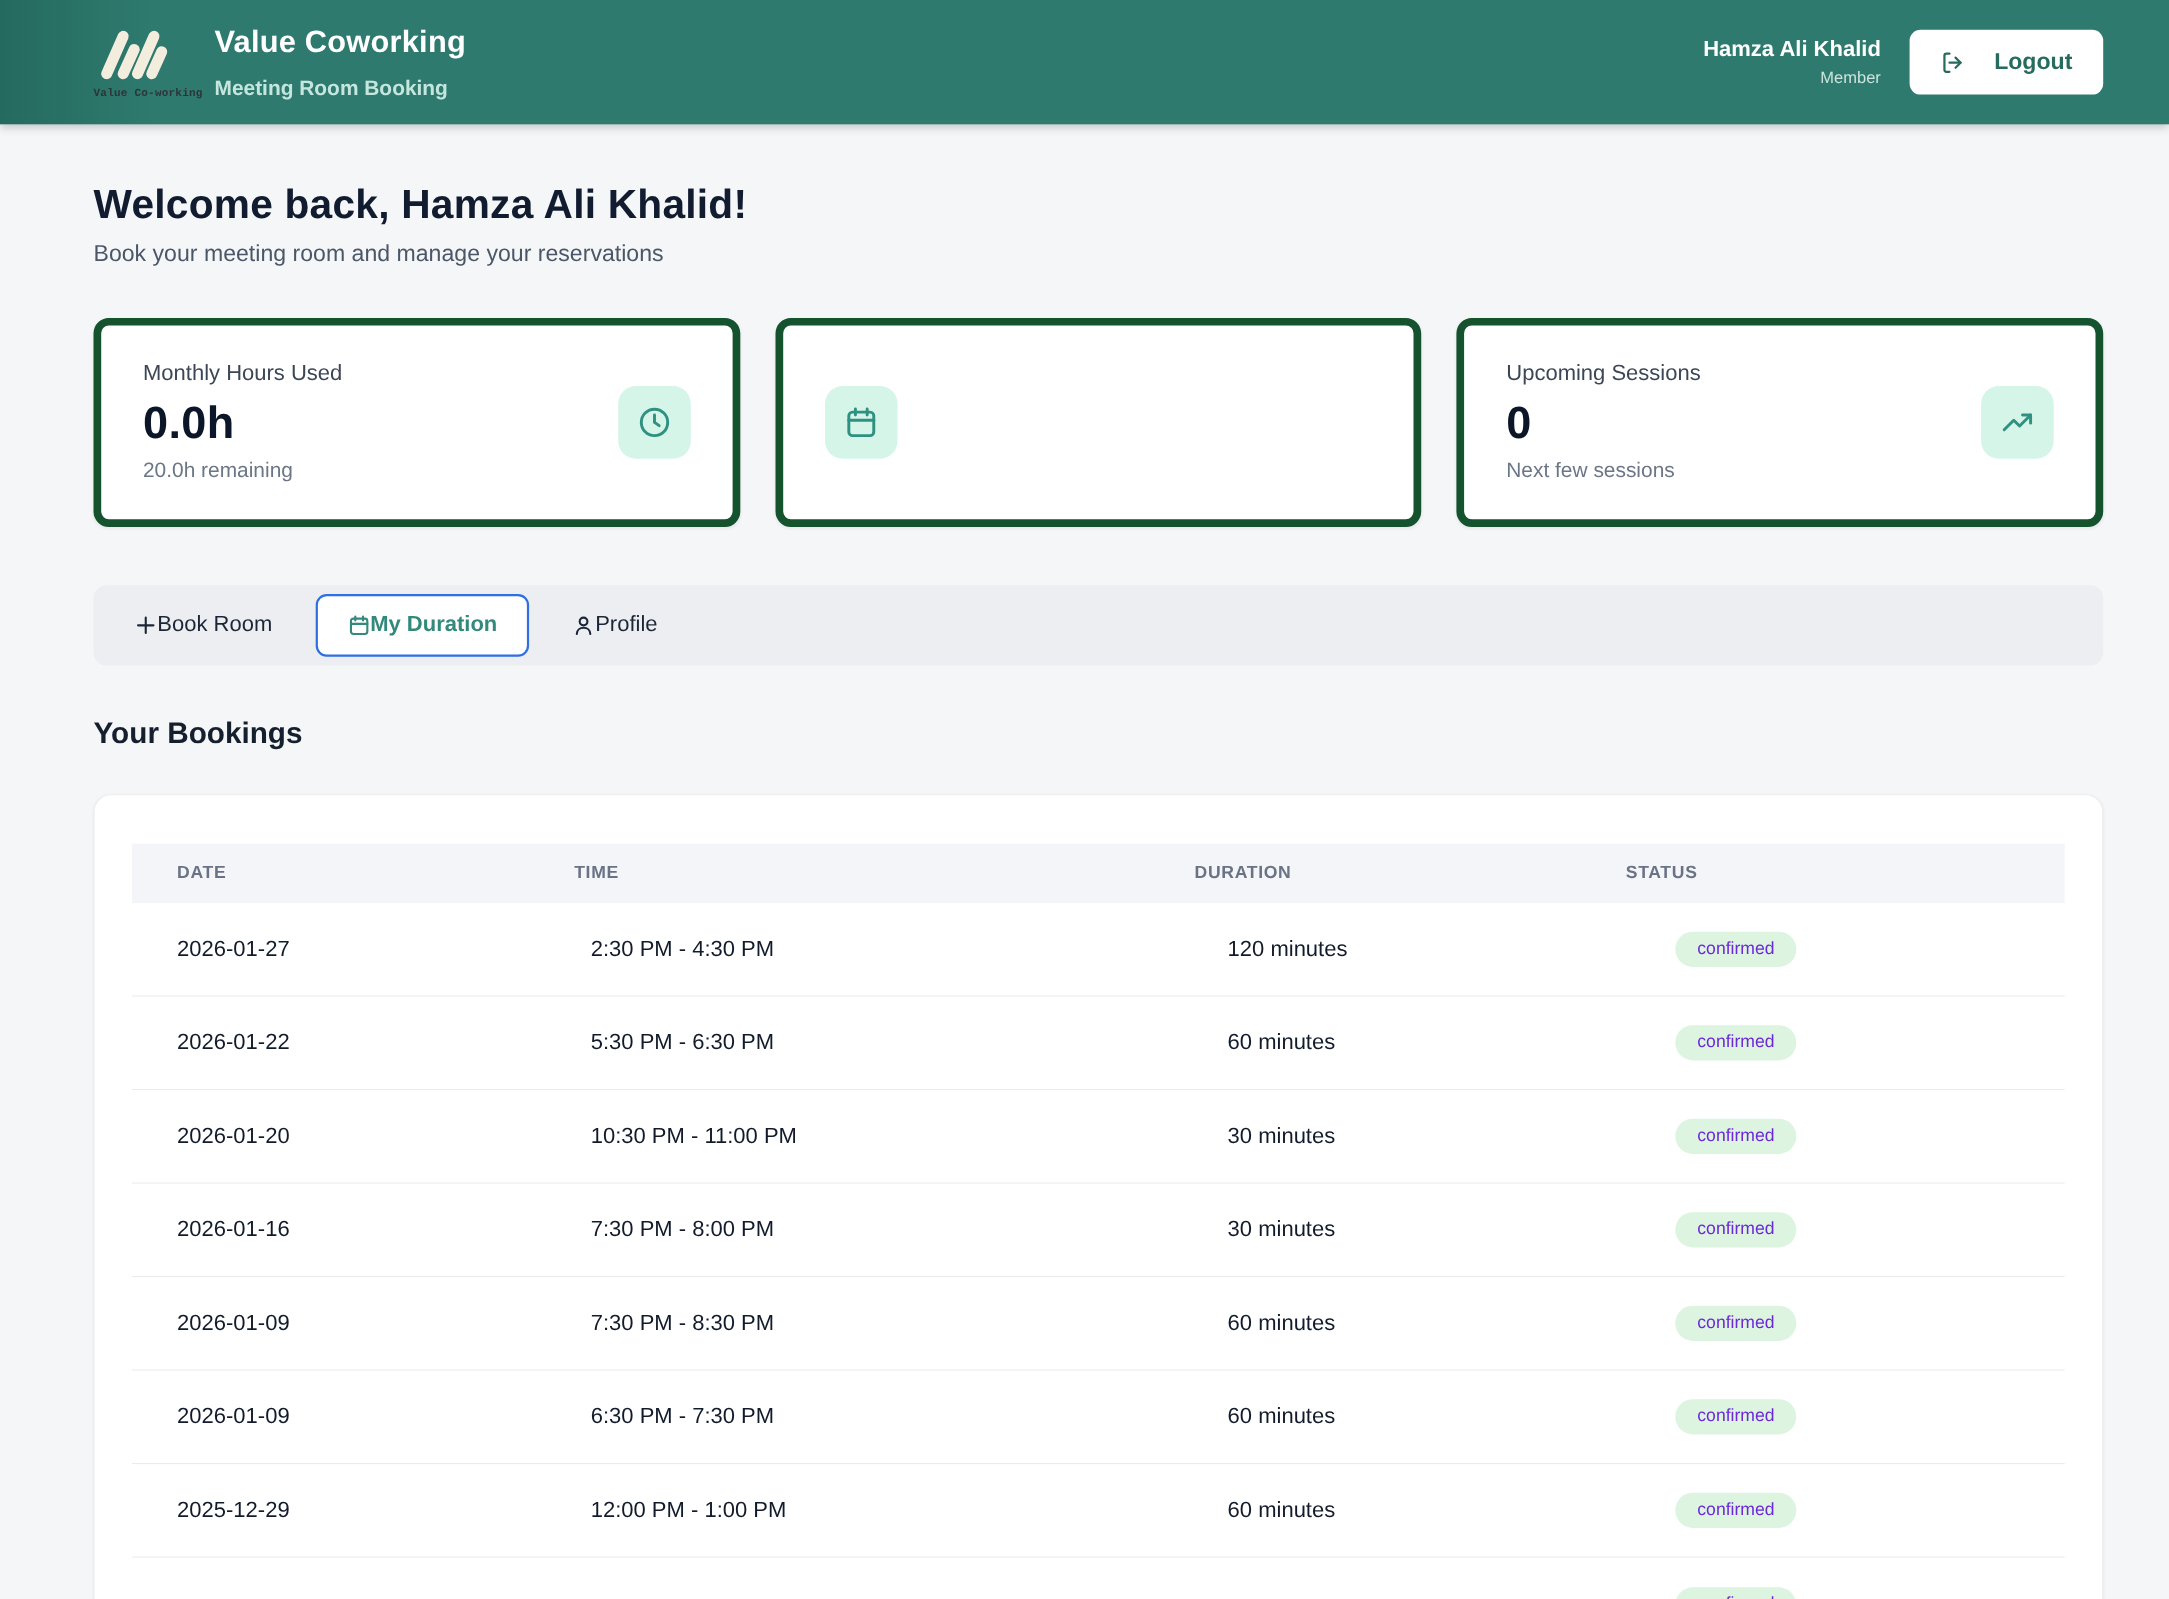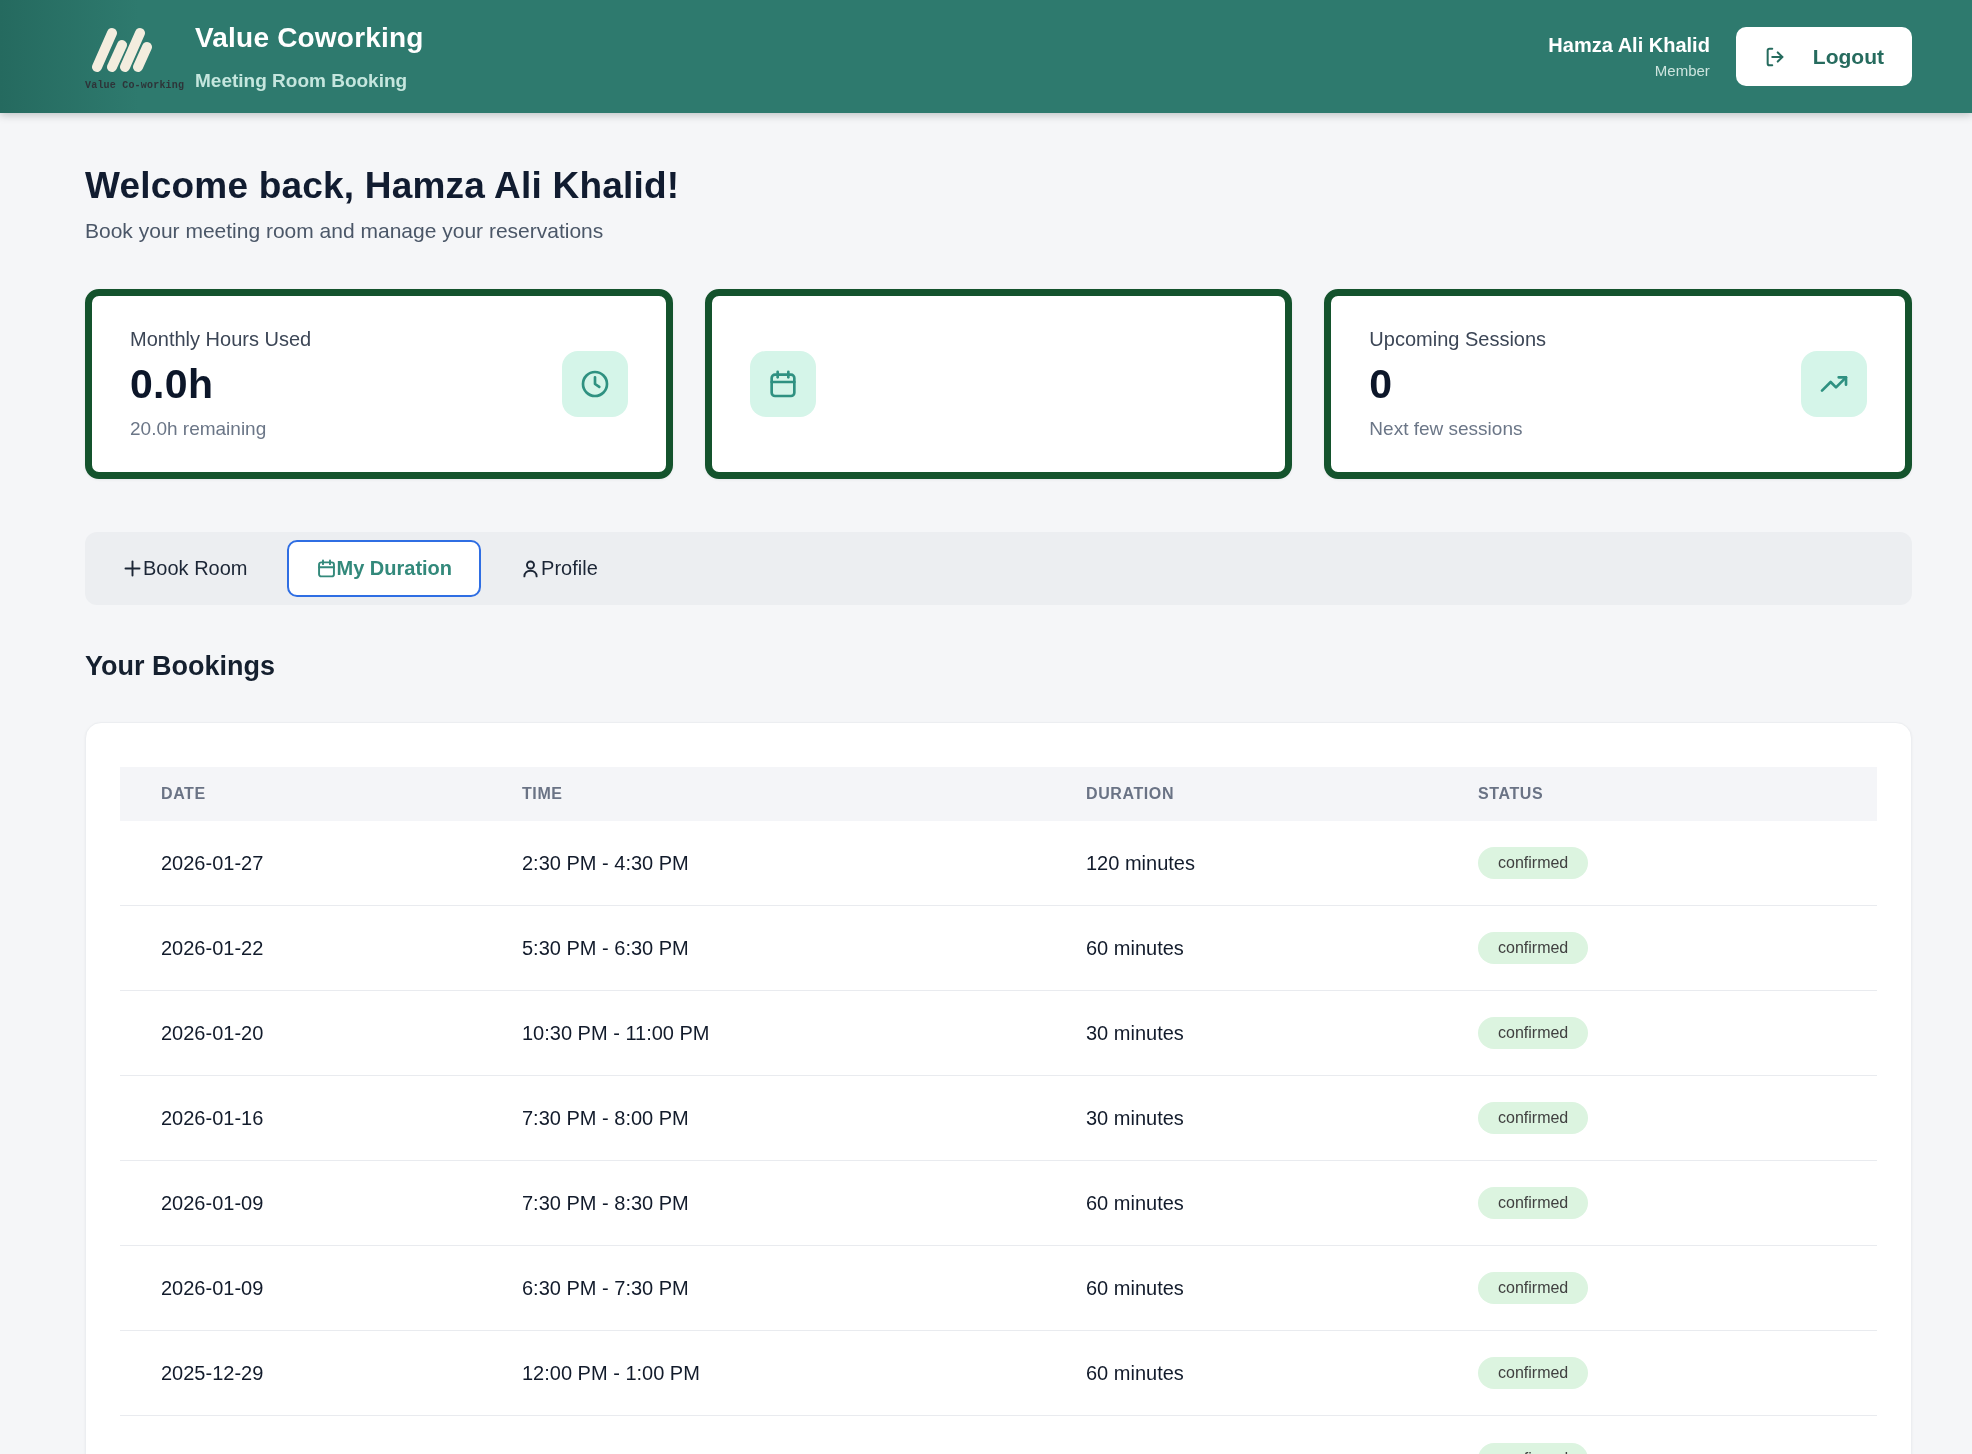--- a/index.html
+++ b/index.html
@@ -87,24 +87,24 @@
     padding:44px 34px 0 34px;
     height:760px; overflow:hidden;
   }
   .grid-cols { display:grid; grid-template-columns:402px 564px 392px 1fr; align-items:center; }
   .t-head {
     background:#f4f5f8; height:54px;
     font-size:16px; font-weight:600; letter-spacing:.6px;
     color:#6a7385; text-transform:uppercase;
   }
   .t-head .cell:first-child, .t-row .cell:first-child { padding-left:41px; }
-  .t-row { height:85px; border-bottom:1px solid #e9ebef; font-size:20px; color:#121b2b; }
+  .t-row { height:85px; border-bottom:1px solid #e9ebef; font-size:20px; color:#121b2b;gap:15px; }
   .t-row:last-child { border-bottom:none; }
   .badge {
-    display:inline-block; background:#dcf4e0; color:#404040;
+    display:inline-block; background:#dcf4e0; color:#6d28d9;
     font-size:16px; font-weight:500;
     padding:8px 20px; border-radius:999px; line-height:1;
   }
 </style>
 </head>
 <body>
 
 <div class="topbar">
   <div class="brand">
     <div class="logo-wrap">

